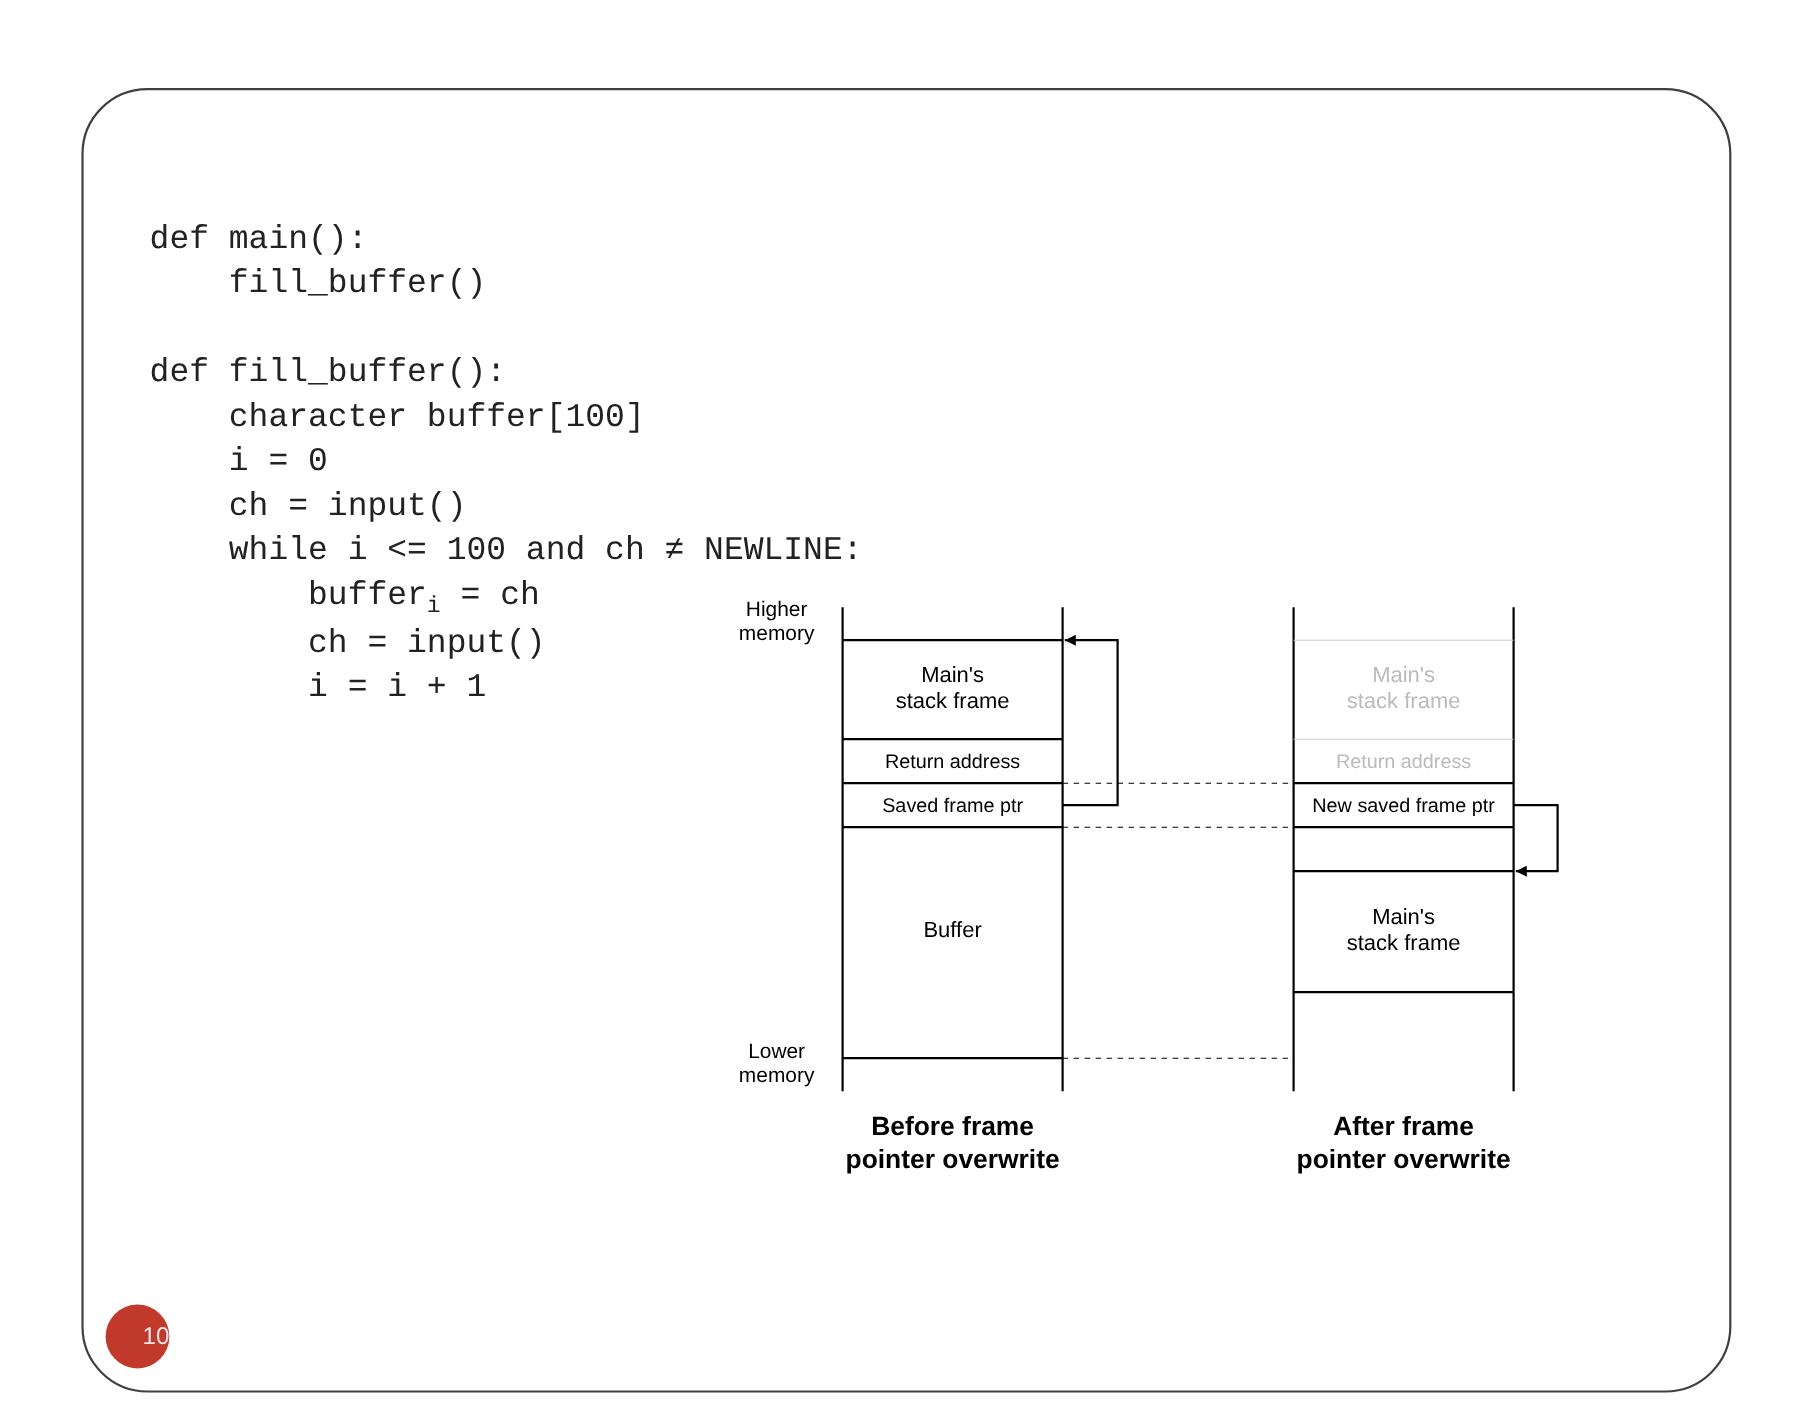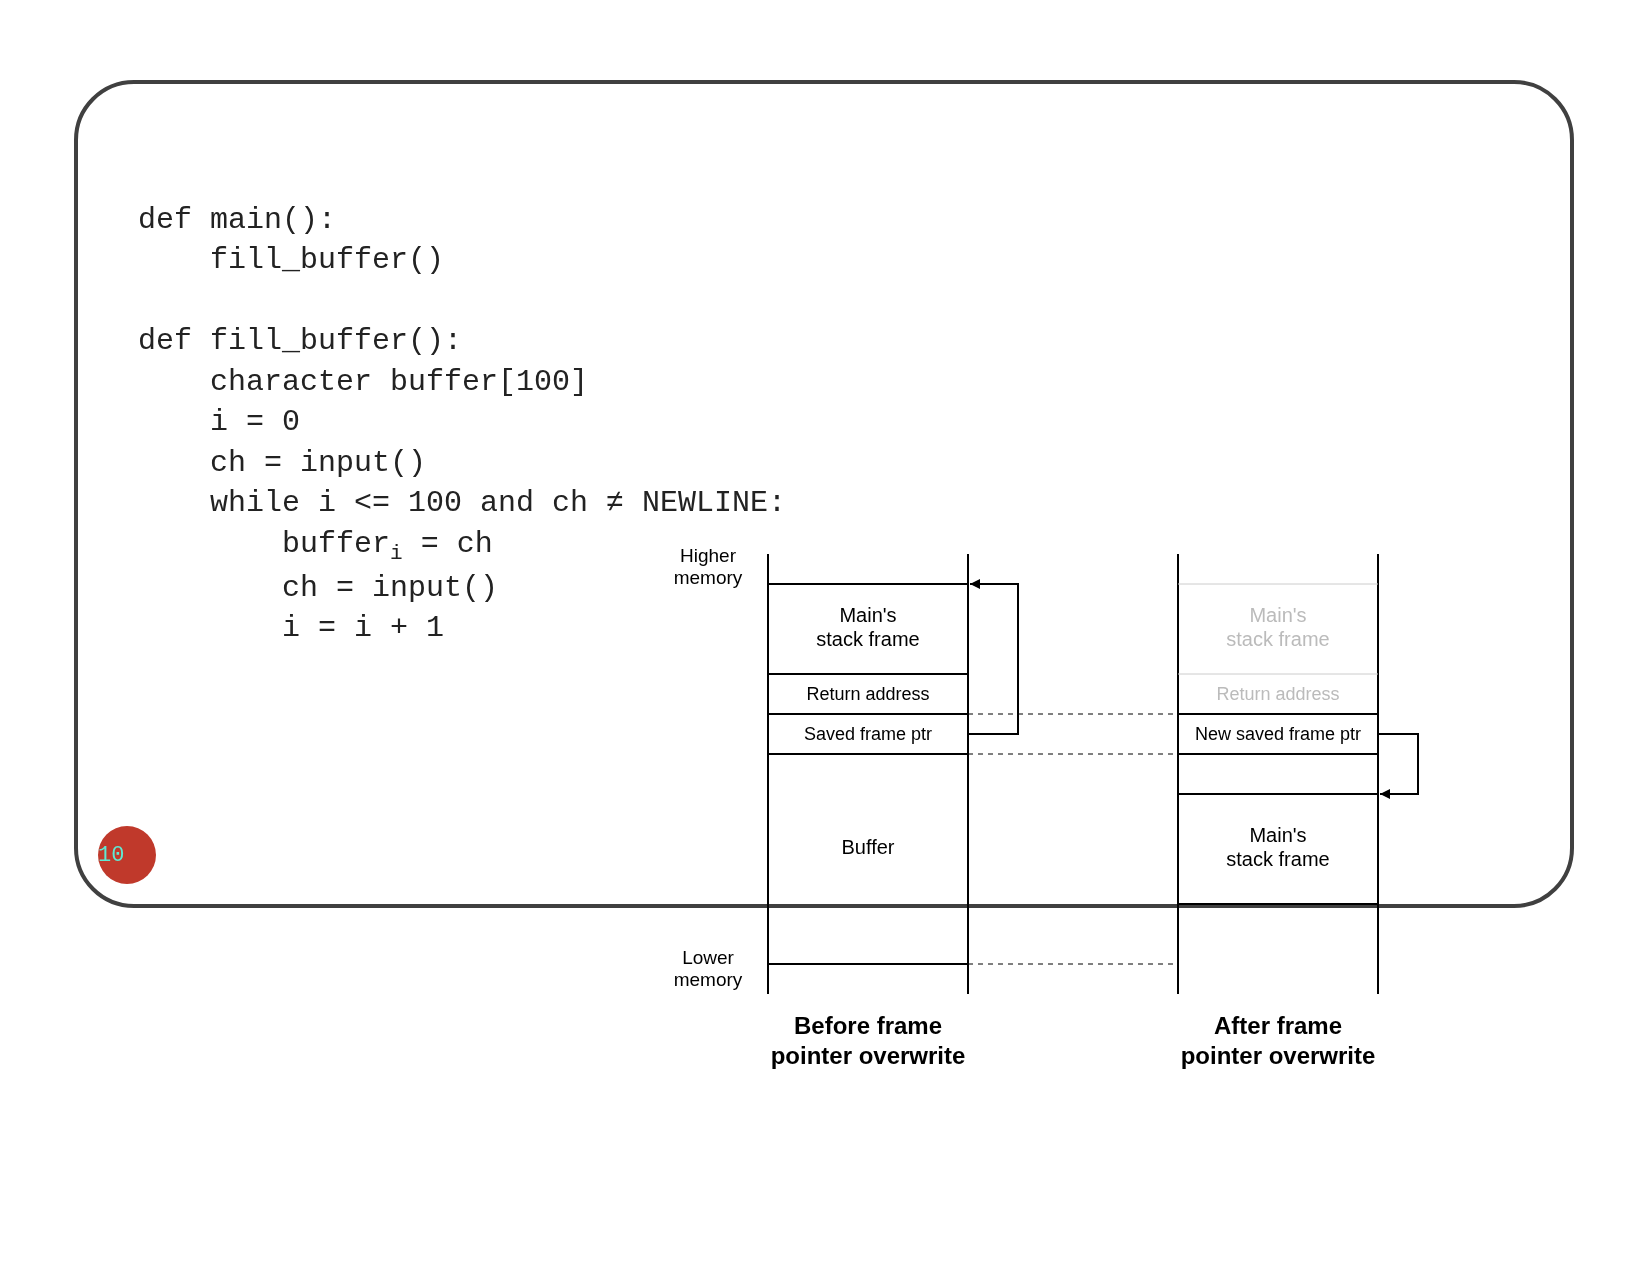--- a/index.html
+++ b/index.html
@@ -9,22 +9,22 @@
     height: 1274px;
     background: #fff;
     font-family: Arial, Helvetica, sans-serif;
     position: relative;
   }
   .slide {
     position: absolute;
     left: 74px;
     top: 80px;
     width: 1500px;
-    height: 828px;
-    border: 4px solid #404040;
+    height: 1186px;
+    border: 2px solid #404040;
     border-radius: 60px;
     background: #fff;
   }
   .code {
     position: absolute;
     left: 60px;
     top: 75px;
     font-family: "Courier New", Courier, monospace;
     font-size: 30px;
     line-height: 1.35;
@@ -33,26 +33,25 @@
   }
   .code sub { font-size: 0.7em; }
   .page-badge {
     position: absolute;
     left: 20px;
     bottom: 20px;
     width: 58px;
     height: 58px;
     border-radius: 50%;
     background: #c0392b;
-    color: #5eead4;
+    color: #e5e5e5;
     font-size: 22px;
     display: flex;
     align-items: center;
-    justify-content: flex-start;
-    font-family: Liberation Mono, monospace;
+    justify-content: flex-end;
   }
   .figure {
     position: absolute;
     left: 580px;
     top: 460px;
   }
   .figure svg { display: block; }
   .stack-label { font-family: Arial, sans-serif; font-size: 20px; }
   .stack-label-sm { font-family: Arial, sans-serif; font-size: 18px; }
   .stack-caption { font-family: Arial, sans-serif; font-size: 24px; font-weight: bold; }

